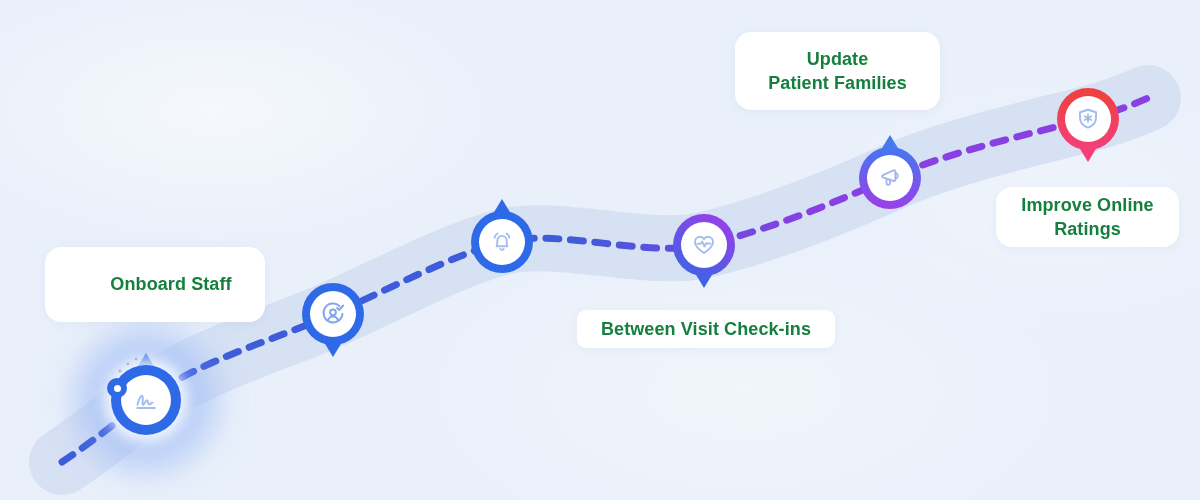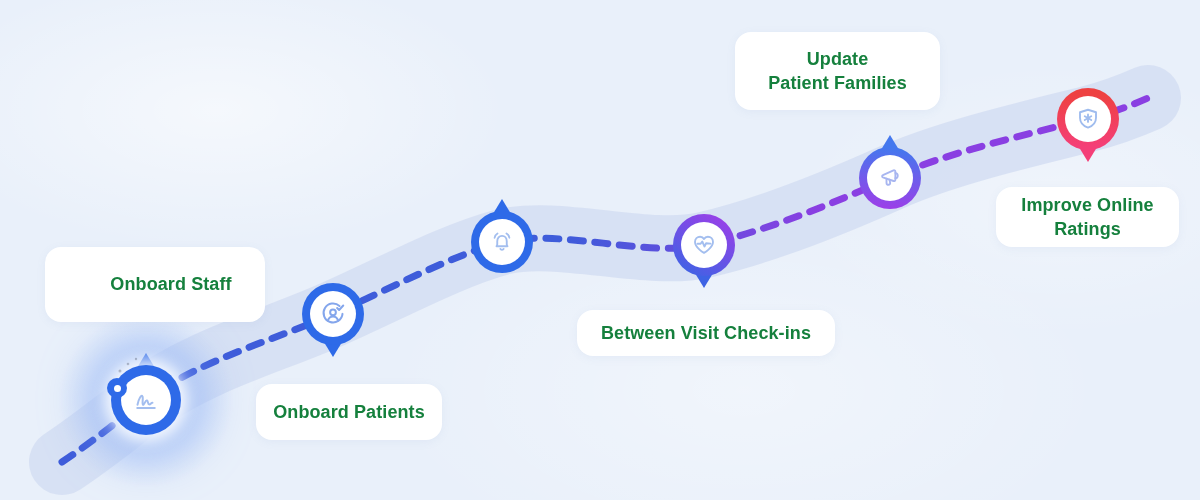--- a/index.html
+++ b/index.html
@@ -18,21 +18,21 @@
   .card {
     position:absolute; background:#ffffff; border-radius:16px;
     display:flex; align-items:center; justify-content:center;
     box-shadow:0 2px 10px rgba(110,135,185,0.08);
     color:#15803d; font-weight:600; font-size:18px; line-height:1.35;
     text-align:center; white-space:pre-line; letter-spacing:.1px;
   }
   .card-1 { left:45px;  top:247px; width:188px; height:75px;padding-left:32px; }
   .card-2 { left:256px; top:384px; width:186px; height:56px; }
   .card-3 { left:373px; top:97px;  width:235px; height:66px; font-size:20px; }
-  .card-4 { left:577px; top:310px; width:258px; height:46px; }
+  .card-4 { left:577px; top:310px; width:258px; height:38px;border-radius:9px; }
   .card-5 { left:735px; top:32px;  width:205px; height:78px; }
   .card-6 { left:983px; top:187px; width:183px; height:60px;margin-left:13px; }
 
   
   .pin { position:absolute; transform:translate(-50%,-50%); }
   .tip {
     position:absolute; width:26px; height:18px; left:50%;
     transform:translateX(-50%); z-index:1;
   }
   .tip.up   { top:-12px;    clip-path:polygon(50% 0, 8% 100%, 92% 100%); }
@@ -188,23 +188,20 @@
           <path d="M9.4 9.8 L14.6 12.8"></path>
           <path d="M14.6 9.8 L9.4 12.8"></path>
         </svg>
       </div>
     </div>
   </div>
 
   <div class="card card-1">
     <span>Onboard Staff</span>
   </div>
-  <div class="card card-2">
-    <span>Onboard Patients</span>
-  </div>
   <div class="card card-4">
     <span>Between Visit Check-ins</span>
   </div>
   <div class="card card-5">
     <span>Update
 Patient Families</span>
   </div>
   <div class="card card-6">
     <span>Improve Online
 Ratings</span>

